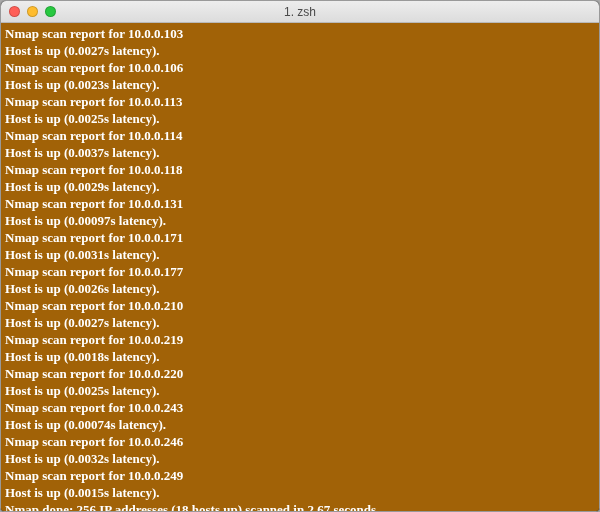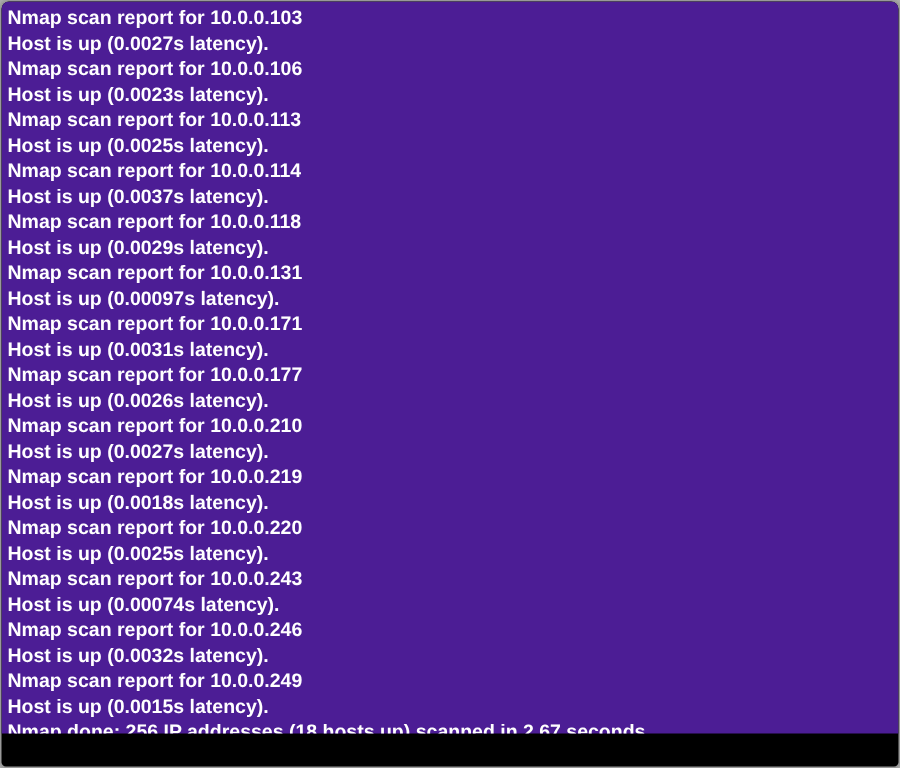--- a/index.html
+++ b/index.html
@@ -44,31 +44,39 @@
   .tl-zoom  { background: #28c840; }
   .tl-title {
     position: absolute;
     left: 0; right: 0;
     text-align: center;
     font-size: 12px;
     color: #4a4a4a;
     pointer-events: none;
   }
   .terminal {
-    background: #4c1d95;
+    background: #a16207;
     color: #fff;
-    font-family: Liberation Sans, sans-serif;
+    font-family: Liberation Serif, serif;
     font-size: 13px;
     line-height: 17px;
     padding: 2px 4px 4px 4px;
     height: calc(100% - 22px);
     overflow: hidden;
     white-space: pre;
     font-weight: 600;
   }
   .line { white-space: pre; }
 </style>
 </head>
 <body>
 
 <div class="window">
+  <div class="titlebar">
+    <div class="tl-buttons">
+      <div class="tl-btn tl-close"></div>
+      <div class="tl-btn tl-min"></div>
+      <div class="tl-btn tl-zoom"></div>
+    </div>
+    <div class="tl-title">1. zsh</div>
+  </div>
   <div class="terminal" id="terminal"><div class="line">Nmap scan report for 10.0.0.103</div><div class="line">Host is up (0.0027s latency).</div><div class="line">Nmap scan report for 10.0.0.106</div><div class="line">Host is up (0.0023s latency).</div><div class="line">Nmap scan report for 10.0.0.113</div><div class="line">Host is up (0.0025s latency).</div><div class="line">Nmap scan report for 10.0.0.114</div><div class="line">Host is up (0.0037s latency).</div><div class="line">Nmap scan report for 10.0.0.118</div><div class="line">Host is up (0.0029s latency).</div><div class="line">Nmap scan report for 10.0.0.131</div><div class="line">Host is up (0.00097s latency).</div><div class="line">Nmap scan report for 10.0.0.171</div><div class="line">Host is up (0.0031s latency).</div><div class="line">Nmap scan report for 10.0.0.177</div><div class="line">Host is up (0.0026s latency).</div><div class="line">Nmap scan report for 10.0.0.210</div><div class="line">Host is up (0.0027s latency).</div><div class="line">Nmap scan report for 10.0.0.219</div><div class="line">Host is up (0.0018s latency).</div><div class="line">Nmap scan report for 10.0.0.220</div><div class="line">Host is up (0.0025s latency).</div><div class="line">Nmap scan report for 10.0.0.243</div><div class="line">Host is up (0.00074s latency).</div><div class="line">Nmap scan report for 10.0.0.246</div><div class="line">Host is up (0.0032s latency).</div><div class="line">Nmap scan report for 10.0.0.249</div><div class="line">Host is up (0.0015s latency).</div><div class="line">Nmap done: 256 IP addresses (18 hosts up) scanned in 2.67 seconds</div></div>
 </div>
 
 </body></html>

